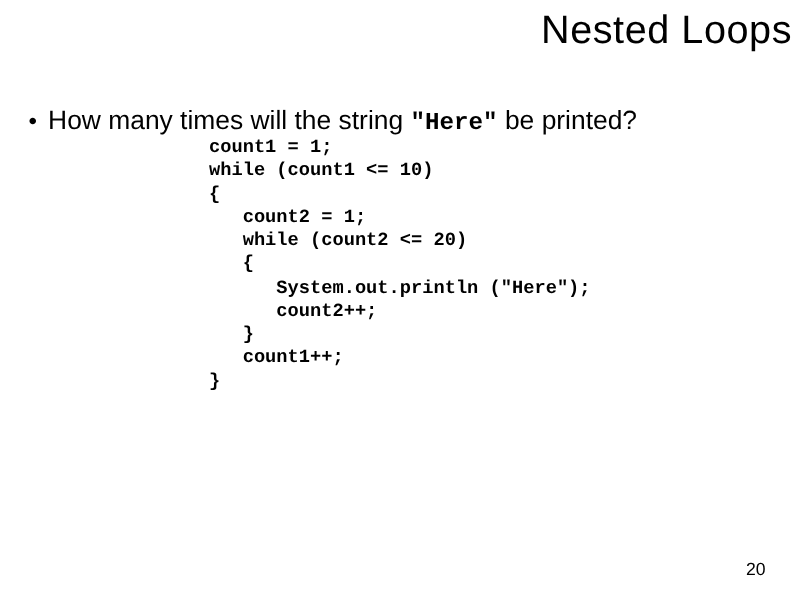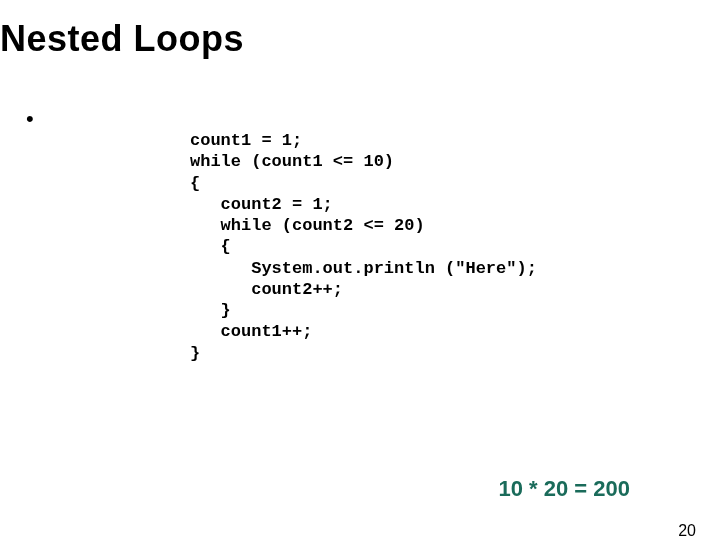--- a/index.html
+++ b/index.html
@@ -12,24 +12,24 @@
     color: #000;
     position: relative;
   }
   .slide {
     position: relative;
     width: 720px;
     height: 540px;
     box-sizing: border-box;
   }
   .title {
-    text-align: left;
+    text-align: right;
     font-size: 36px;
-    font-weight: 700;
-    margin-top: 18px;
+    font-weight: 400;
+    margin-top: 6px;
     letter-spacing: 0.5px;
   }
   .bullet-row {
     display: flex;
     align-items: baseline;
     margin-top: 48px;
     margin-left: 26px;
     font-size: 24px;
   }
   .bullet-dot {
@@ -72,31 +72,33 @@
 </style>
 </head>
 <body>
 
 <div class="slide">
 
   <div class="title">Nested Loops</div>
 
   <div class="bullet-row">
     <span class="bullet-dot">•</span>
+    <span class="bullet-text">
+      <span>How many times will the string </span><span class="mono-inline">"Here"</span><span> be printed?</span>
+    </span>
   </div>
 
   <div class="code-block">count1 = 1;
 while (count1 &lt;= 10)
 {
    count2 = 1;
    while (count2 &lt;= 20)
    {
       System.out.println ("Here");
       count2++;
    }
    count1++;
 }</div>
 
-  <div class="answer">10 * 20 = 200</div>
 
   <div class="page-num">20</div>
 
 </div>
 
 </body></html>

